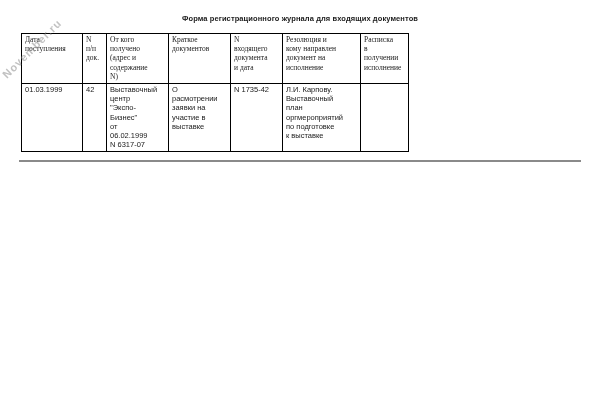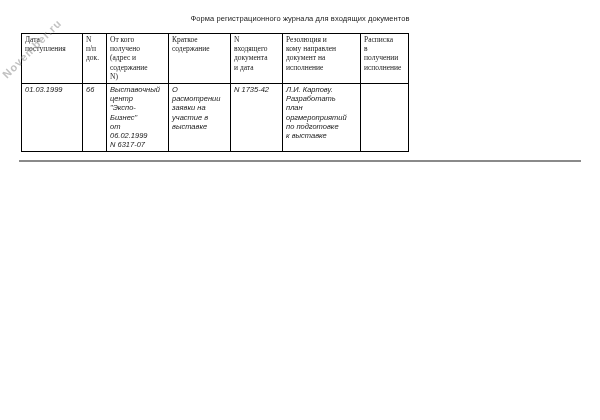--- a/index.html
+++ b/index.html
@@ -10,21 +10,21 @@
     color: #1a1a1a;
     overflow: hidden;
   }
   .page { position: relative; width: 600px; height: 420px; background: #fff; }
 
   .doc-title {
     position: absolute;
     top: 14px; left: 0; width: 600px;
     text-align: center;
     font-size: 7.5px;
-    font-weight: normal;
+    font-weight: bold;
     color: #1a1a1a;
     letter-spacing: 0.1px;
   }
 
   table.journal {
     position: absolute;
     top: 33px; left: 21px;
     width: 387px;
     border-collapse: collapse;
     table-layout: fixed;
@@ -35,21 +35,21 @@
     line-height: 9.2px;
     font-weight: normal;
     text-align: left;
     vertical-align: top;
     padding: 1px 2px 2px 3px;
     white-space: pre-line;
     overflow: hidden;
     color: #1a1a1a;
   }
   table.journal tr.header-row th { height: 46px; font-family: Liberation Serif, serif; }
-  table.journal tr.data-row td { height: 65px; font-style: italic; }
+  table.journal tr.data-row td { height: 65px; }
 
   .separator-line {
     position: absolute;
     top: 160px; left: 19px;
     width: 562px; height: 2px;
     background: #8a8a8a;
   }
 
   .watermark {
     position: absolute;
@@ -91,52 +91,52 @@
 поступления</th>
         <th>N
 п/п
 док.</th>
         <th>От кого
 получено
 (адрес и
 содержание
 N)</th>
         <th>Краткое
-содержание</th>
+документов</th>
         <th>N
 входящего
 документа
 и дата</th>
         <th>Резолюция и
 кому направлен
 документ на
 исполнение</th>
         <th>Расписка
 в
 получении
 исполнение</th>
       </tr>
       <tr class="data-row">
         <td>01.03.1999</td>
-        <td>66</td>
+        <td>42</td>
         <td>Выставочный
 центр
 "Экспо-
 Бизнес"
 от
 06.02.1999
 N 6317-07</td>
         <td>О
 расмотрении
 заявки на
 участие в
 выставке</td>
         <td>N 1735-42</td>
         <td>Л.И. Карпову.
-Разработать
+Выставочный
 план
 оргмероприятий
 по подготовке
 к выставке</td>
         <td></td>
       </tr>
     </tbody>
   </table>
 
   <div class="separator-line"></div>

